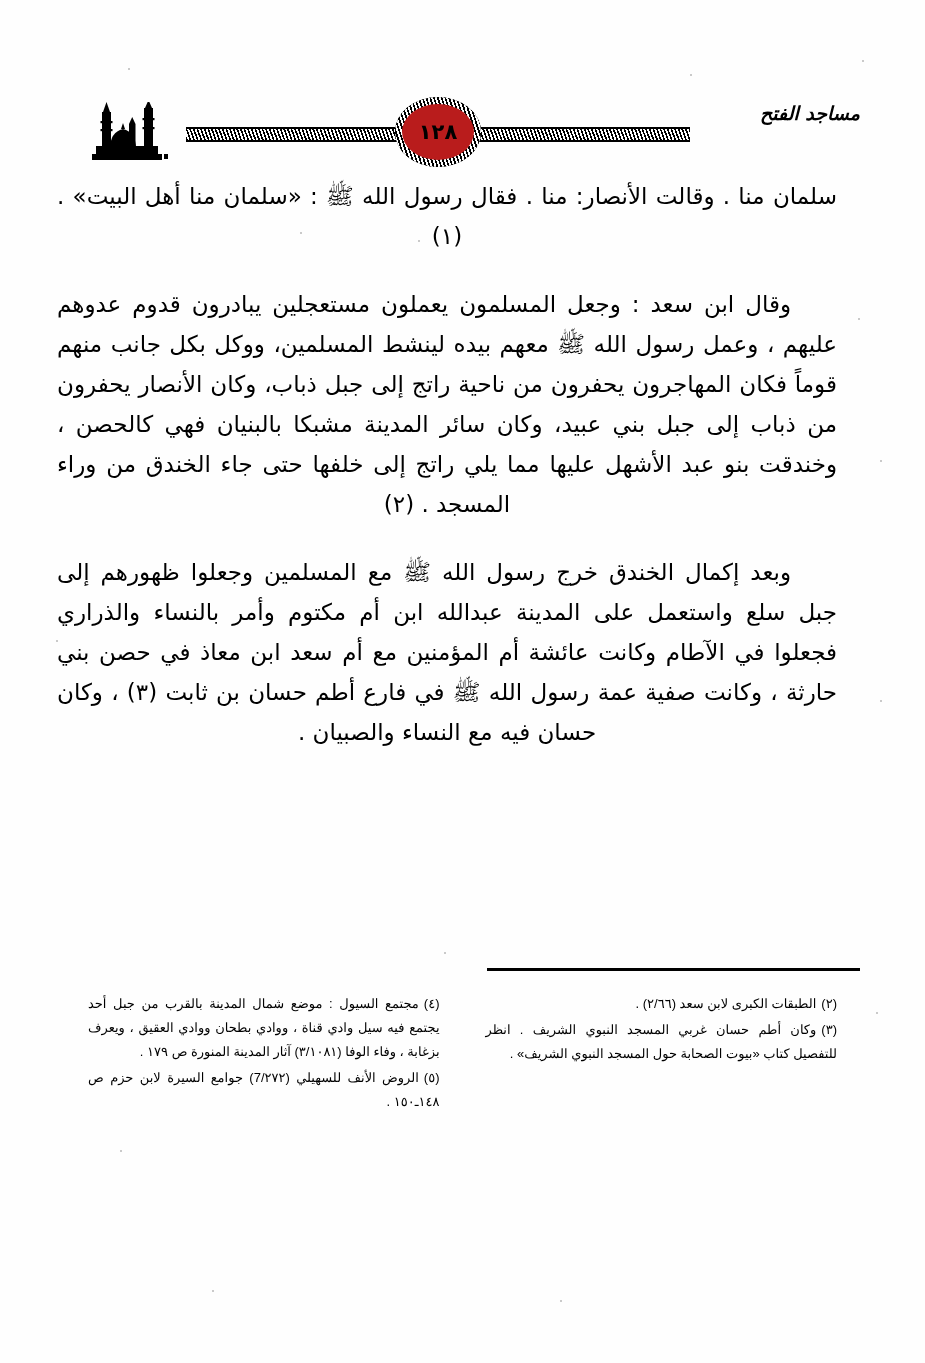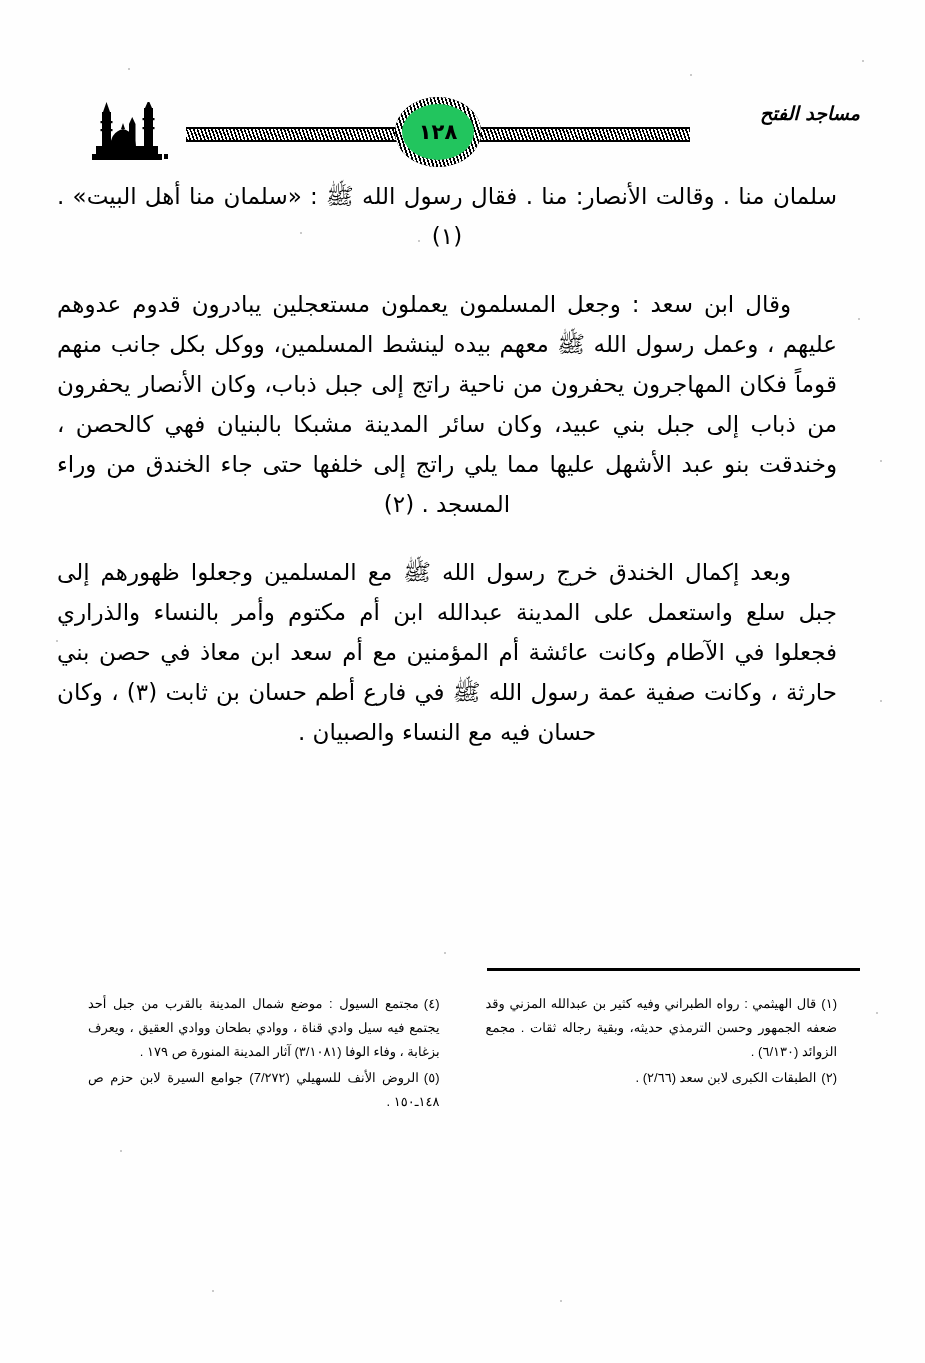--- a/index.html
+++ b/index.html
@@ -90,21 +90,21 @@
         72deg,
         #000 0px, #000 1.7px,
         #ffffff 1.7px, #ffffff 3.6px
       );
     z-index: -1;
   }
   .page-oval-inner {
     position: absolute;
     inset: 0;
     border-radius: 50%;
-    background: #22c55e;
+    background: #b91c1c;
     display: flex;
     align-items: center;
     justify-content: center;
     font-size: 21px;
     font-weight: bold;
     letter-spacing: 1px;
     font-family: "DejaVu Sans", sans-serif;
   }
   .book-title {
     position: absolute;
@@ -229,24 +229,24 @@
       <span>وبعد إكمال الخندق خرج رسول الله ﷺ مع المسلمين وجعلوا ظهورهم إلى جبل سلع واستعمل على المدينة عبدالله ابن أم مكتوم وأمر بالنساء والذراري فجعلوا في الآطام وكانت عائشة أم المؤمنين مع أم سعد ابن معاذ في حصن بني حارثة ، وكانت صفية عمة رسول الله ﷺ في فارع أطم حسان بن ثابت (٣) ، وكان حسان فيه مع النساء والصبيان .</span>
     </p>
   </div>
 
   <div class="fn-rule"></div>
 
   <div class="footnotes">
 
     <div class="fn-col">
       <div class="fn-item">
-        <span class="fn-num">(١)</span><span>قال الهيثمي : رواه الطبراني وفيه كثير بن عبدالله المزني وقد ضعفه الجمهور وحسن الترمذي حديثه، وبقية رجاله ثقات . مجمع الزوائد (٦/١٣٠) .</span>
-      </div>
-      <div class="fn-item">
         <span class="fn-num">(٢)</span><span>الطبقات الكبرى لابن سعد (٢/٦٦) .</span>
+      </div>
+      <div class="fn-item">
+        <span class="fn-num">(٣)</span><span>وكان أطم حسان غربي المسجد النبوي الشريف . انظر للتفصيل كتاب «بيوت الصحابة حول المسجد النبوي الشريف» .</span>
       </div>
     </div>
 
     <div class="fn-col">
       <div class="fn-item">
         <span class="fn-num">(٤)</span><span>مجتمع السيول : موضع شمال المدينة بالقرب من جبل أحد يجتمع فيه سيل وادي قناة ، ووادي بطحان ووادي العقيق ، ويعرف بزغابة ، وفاء الوفا (٣/١٠٨١) آثار المدينة المنورة ص ١٧٩ .</span>
       </div>
       <div class="fn-item">
         <span class="fn-num">(٥)</span><span>الروض الأنف للسهيلي (7/٢٧٢) جوامع السيرة لابن حزم ص ١٤٨ـ١٥٠ .</span>
       </div>

